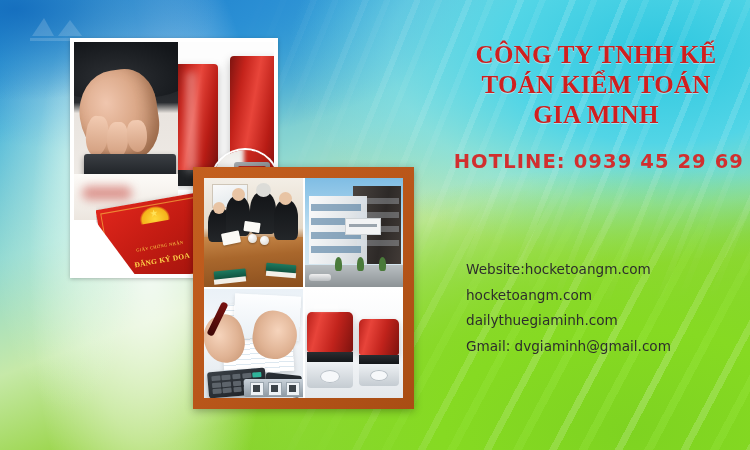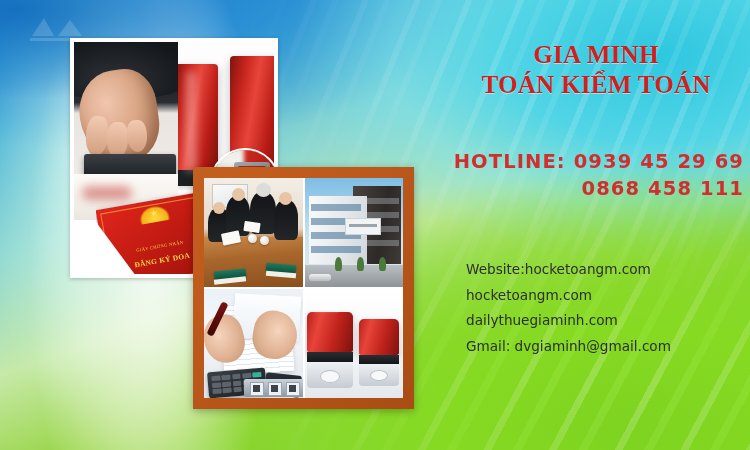--- a/index.html
+++ b/index.html
@@ -488,27 +488,27 @@
             <div class="hole"></div>
           </div>
         </div>
         <div class="lbl"></div>
       </div>
 
     </div>
   </div>
 
   <div id="title">
+    <div>CÔNG TY TNHH KẾ</div>
+    <div>TOÁN KIỂM TOÁN</div>
     <div>GIA MINH</div>
-    <div>TOÁN KIỂM TOÁN</div>
   </div>
 
   <div id="hotline">
     <div>HOTLINE: 0939 45 29 69</div>
-    <div>0868 458 111</div>
   </div>
 
   <div id="contact">
     <div class="line">Website:hocketoangm.com</div>
     <div class="line">hocketoangm.com</div>
     <div class="line">dailythuegiaminh.com</div>
     <div class="line">Gmail: dvgiaminh@gmail.com</div>
   </div>
 
 </div>

